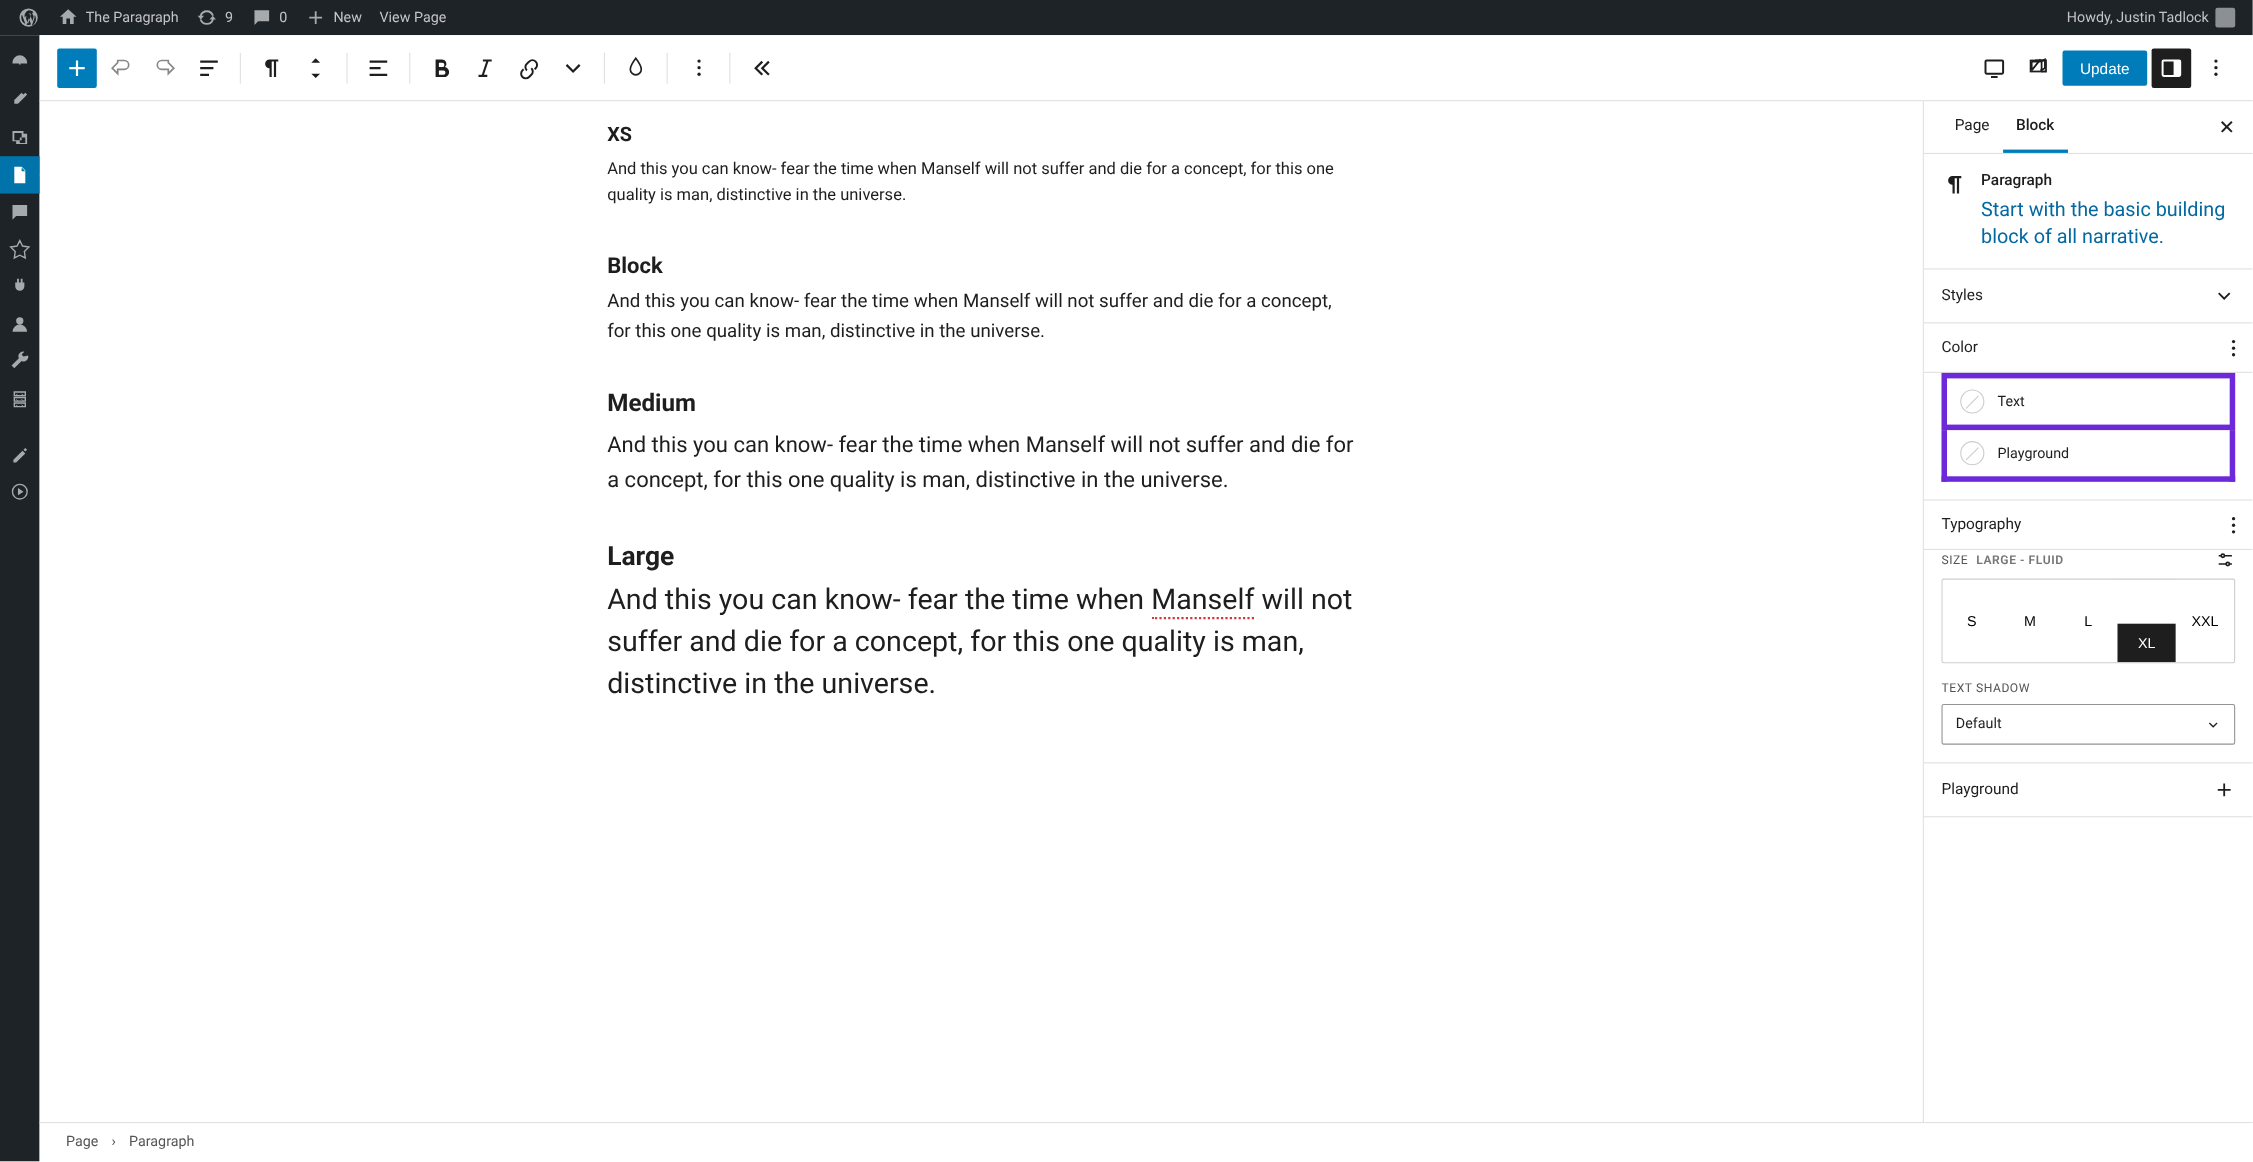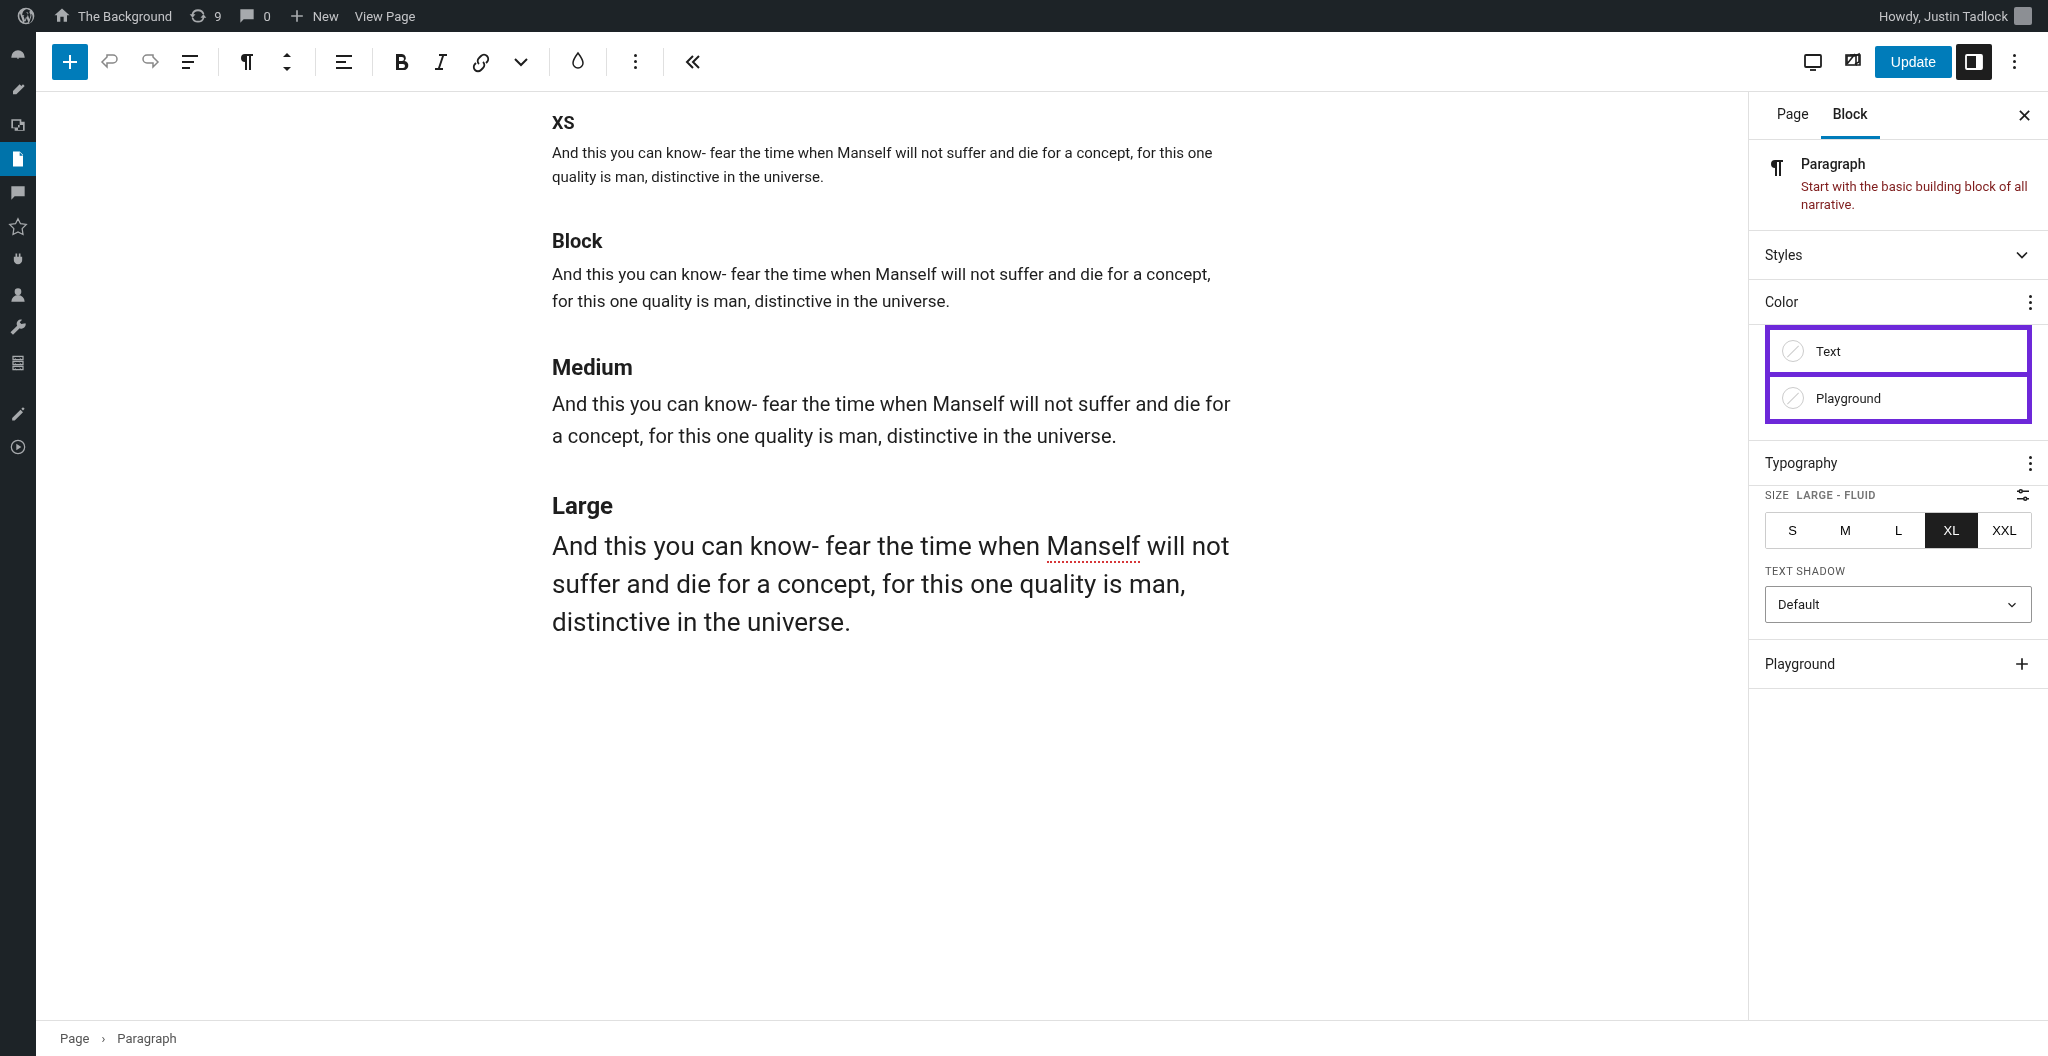--- a/index.html
+++ b/index.html
@@ -50,39 +50,39 @@
 .sidebar { width: 300px; border-left: 1px solid #e0e0e0; display: flex; flex-direction: column; overflow-y: auto; }
 .tabs { display: flex; align-items: center; border-bottom: 1px solid #e0e0e0; padding: 0 16px; position: relative; height: 48px; }
 .tab { padding: 14px 12px; font-size: 14px; cursor: pointer; color: #1e1e1e; border-bottom: 3px solid transparent; }
 .tab.active { border-bottom-color: #007cba; font-weight: 500; }
 .close-x { margin-left: auto; cursor: pointer; font-size: 18px; }
 
 .panel-section { padding: 16px; border-bottom: 1px solid #e0e0e0; }
 .block-info { display: flex; gap: 12px; align-items: flex-start; }
 .block-info svg { width: 24px; height: 24px; fill: #1e1e1e; flex-shrink: 0; }
 .block-info-txt h4 { font-size: 14px; font-weight: 500; margin-bottom: 6px; }
-.block-info-txt p { font-size: 13px; color: #7f1d1d; line-height: 1.4; }
+.block-info-txt p { font-size: 18px; color: #0369a1; line-height: 1.4; }
 
 .panel-row { display: flex; align-items: center; justify-content: space-between; padding: 14px 16px; border-bottom: 1px solid #e0e0e0; cursor: pointer; }
 .panel-row span { font-size: 14px; }
 .panel-row svg { width: 20px; height: 20px; fill: #1e1e1e; }
 
 .color-items { padding: 0 16px 16px 16px; border-bottom: 1px solid #e0e0e0; }
 .color-item { display: flex; align-items: center; gap: 12px; padding: 10px 12px; border: 5px solid #6d28d9; cursor: pointer; }
 .color-item + .color-item { border-top: none; }
 .swatch { width: 22px; height: 22px; border-radius: 50%; border: 1px solid #ccc; background: #fff; position: relative; }
 .swatch::after { content: ''; position: absolute; left: 2px; right: 2px; top: 50%; border-top: 1px solid #ccc; transform: rotate(-45deg); }
 
 .typo-body { padding: 0 16px 16px 16px; border-bottom: 1px solid #e0e0e0; }
 .size-label-row { display: flex; align-items: center; justify-content: space-between; margin-bottom: 8px; }
 .size-label { font-size: 11px; text-transform: uppercase; color: #555; letter-spacing: 0.5px; }
 .size-label strong { color: #757575; font-weight: 600; margin-left: 4px;}
 .size-buttons { display: flex; border: 1px solid #ccc; border-radius: 2px; overflow: hidden; }
 .size-btn { flex: 1; padding: 10px 0; text-align: center; font-size: 13px; background: #fff; border: none; cursor: pointer; }
-.size-btn.active { background: #1e1e1e; color: #fff; }
+.size-btn.active { background: #1e1e1e; color: #fff; margin-top: 40px; }
 .shadow-label { font-size: 11px; text-transform: uppercase; color: #555; letter-spacing: 0.5px; margin: 16px 0 8px 0; }
 .select { border: 1px solid #949494; padding: 10px 12px; border-radius: 2px; font-size: 13px; display: flex; align-items: center; justify-content: space-between; cursor: pointer; }
 
 .breadcrumb { border-top: 1px solid #e0e0e0; padding: 10px 24px; font-size: 13px; color: #555; display: flex; align-items: center; gap: 12px; }
 
 .dotsv { display: inline-flex; flex-direction: column; gap: 3px; }
 .dotsv i { width: 3px; height: 3px; background: #1e1e1e; border-radius: 50%; display: block; }
 .sliders-icon { width: 18px; height: 18px; }
 </style>
 </head>
@@ -92,21 +92,21 @@
   <div class="adminbar-left">
     <div class="adminbar-item">
         <svg viewBox="0 0 24 24">
           <path d="M12 2a10 10 0 100 20 10 10 0 000-20zm-8 10c0-1.2.3-2.3.7-3.3l3.8 10.4A8 8 0 014 12zm8 8c-.8 0-1.5-.1-2.2-.3l2.4-7 2.5 6.8c0 .1 0 .1.1.1-.9.3-1.8.4-2.8.4zm1.1-11.7h1.8l-3.6 10.7-2.5-7.4c.4 0 .8-.1.8-.1.4 0 .3-.6 0-.6 0 0-1.1.1-1.8.1h-.4A8 8 0 0112 4c2.1 0 4 .8 5.4 2.1h-.1c-.7 0-1.2.6-1.2 1.3 0 .6.3 1.1.7 1.7.3.5.6 1.1.6 2 0 .6-.2 1.4-.6 2.3l-.7 2.4-2.6-7.5c.4 0 .6-.1.6-.1.4 0 .4-.6 0-.6 0 0-1.1.1-1.8.1h-.2zm5.8 1c.7 1.3 1.1 2.7 1.1 4.3 0 3.3-1.8 6.2-4.5 7.4l2.4-7.1c.5-1.1.6-2 .6-2.8 0-.3 0-.6-.1-.8l.5-1z"></path>
         </svg>
       </div>
     <div class="adminbar-item">
       <svg viewBox="0 0 24 24">
           <path d="M12 3l9 8h-3v8h-4v-6h-4v6H6v-8H3z"></path>
         </svg>
-      <span>The Background</span>
+      <span>The Paragraph</span>
     </div>
     <div class="adminbar-item">
       <svg viewBox="0 0 24 24">
           <path d="M12 4a8 8 0 017.7 6h-2.1a6 6 0 00-11.2 0l2.6 0-3.5 4-3.5-4h2.3A8 8 0 0112 4zm7.7 10a8 8 0 01-15.4 0h2.1a6 6 0 0011.2 0l-2.6 0 3.5-4 3.5 4h-2.3z"></path>
         </svg>
       <span>9</span>
     </div>
     <div class="adminbar-item">
       <svg viewBox="0 0 24 24">
           <path d="M4 4h16v12H8l-4 4z"></path>

